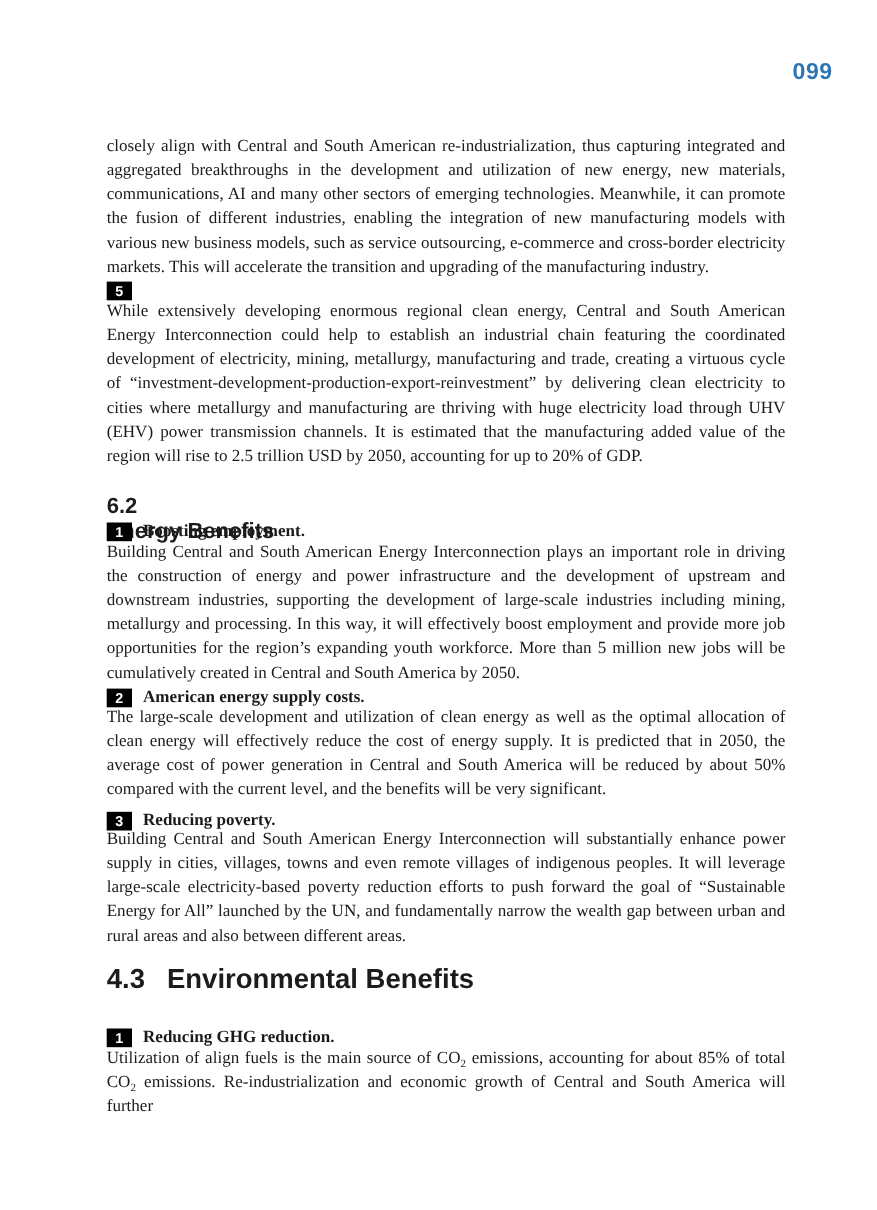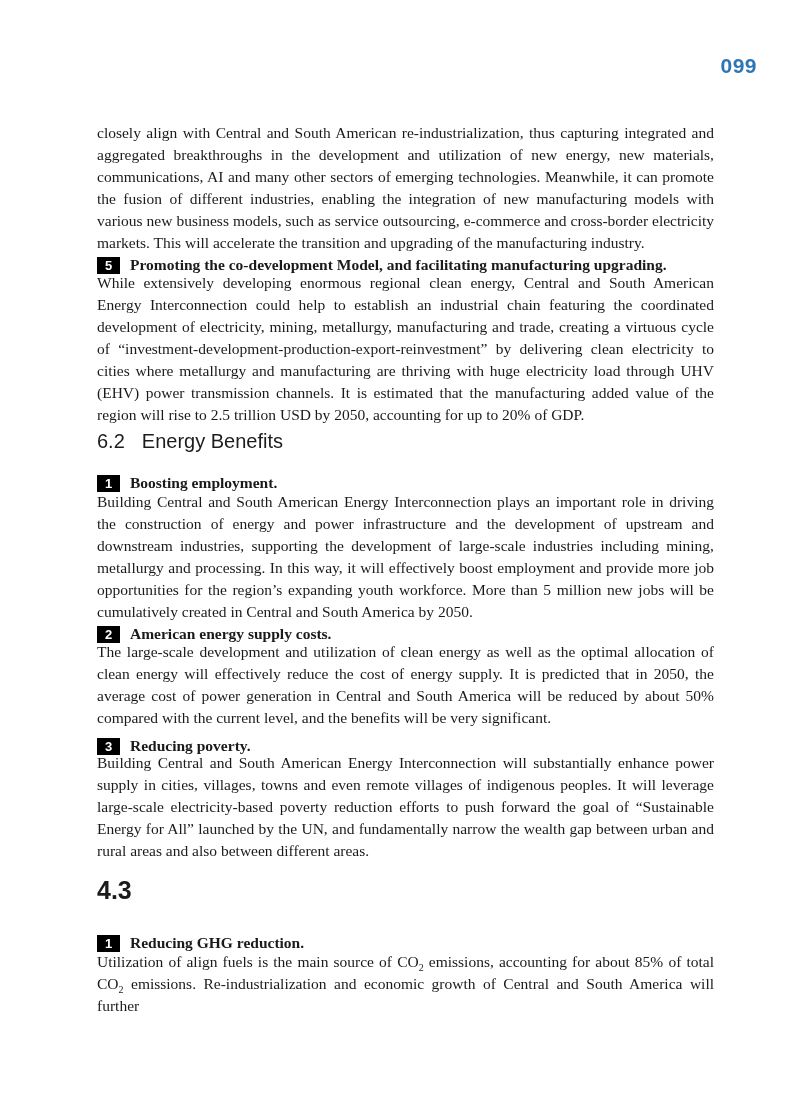--- a/index.html
+++ b/index.html
@@ -50,42 +50,41 @@
     font-weight:bold;
     font-family:"Liberation Serif", serif;
   }
   .sec-head{
     left:97px;width:640px;
     font-family:"Liberation Sans", sans-serif;
     color:#1c1c1c;
     display:flex;
     align-items:baseline;
   }
-  #sec-62{top:430px;font-size:20px;font-weight:normal;}
+  #sec-62{top:449px;font-size:20px;font-weight:bold;flex-direction:column;}
   #sec-62 .sec-num{margin-right:17px;}
   #sec-63{top:876px;font-size:25px;font-weight:bold;}
   #sec-63 .sec-num{margin-right:20px;}
   sub{font-size:10px;line-height:0;}
   #footer-bar{
     left:57px;top:1091px;width:680px;height:6px;
     background:#17375E;
   }
 </style>
 </head>
 <body>
 
 <div id="page">
 
   <div id="page-number" class="abs">099</div>
 
   <p class="abs body-par" style="top:122px;">closely align with Central and South American re-industrialization, thus capturing integrated and aggregated breakthroughs in the development and utilization of new energy, new materials, communications, AI and many other sectors of emerging technologies. Meanwhile, it can promote the fusion of different industries, enabling the integration of new manufacturing models with various new business models, such as service outsourcing, e-commerce and cross-border electricity markets. This will accelerate the transition and upgrading of the manufacturing industry.</p>
 
   <div class="abs item-head" style="top:256px;">
     <span class="badge">5</span>
-    <span class="item-title">Promoting the co-development Model, and facilitating manufacturing upgrading.</span>
   </div>
 
   <p class="abs body-par" style="top:272px;">While extensively developing enormous regional clean energy, Central and South American Energy Interconnection could help to establish an industrial chain featuring the coordinated development of electricity, mining, metallurgy, manufacturing and trade, creating a virtuous cycle of “investment-development-production-export-reinvestment” by delivering clean electricity to cities where metallurgy and manufacturing are thriving with huge electricity load through UHV (EHV) power transmission channels. It is estimated that the manufacturing added value of the region will rise to 2.5 trillion USD by 2050, accounting for up to 20% of GDP.</p>
 
   <div id="sec-62" class="abs sec-head">
     <span class="sec-num">6.2</span>
     <span class="sec-title">Energy Benefits</span>
   </div>
 
   <div class="abs item-head" style="top:474px;">
@@ -104,20 +103,21 @@
 
   <div class="abs item-head" style="top:737px;">
     <span class="badge">3</span>
     <span class="item-title">Reducing poverty.</span>
   </div>
 
   <p class="abs body-par" style="top:752px;">Building Central and South American Energy Interconnection will substantially enhance power supply in cities, villages, towns and even remote villages of indigenous peoples. It will leverage large-scale electricity-based poverty reduction efforts to push forward the goal of “Sustainable Energy for All” launched by the UN, and fundamentally narrow the wealth gap between urban and rural areas and also between different areas.</p>
 
   <div id="sec-63" class="abs sec-head">
     <span class="sec-num">4.3</span>
+    <span class="sec-title">Environmental Benefits</span>
   </div>
 
   <div class="abs item-head" style="top:934px;">
     <span class="badge">1</span>
     <span class="item-title">Reducing GHG reduction.</span>
   </div>
 
   <p class="abs body-par" style="top:951px;"><span>Utilization of align fuels is the main source of CO</span><sub>2</sub><span> emissions, accounting for about 85% of total CO</span><sub>2</sub><span> emissions. Re-industrialization and economic growth of Central and South America will further</span></p>
 
   <div id="footer-bar" class="abs"></div>

